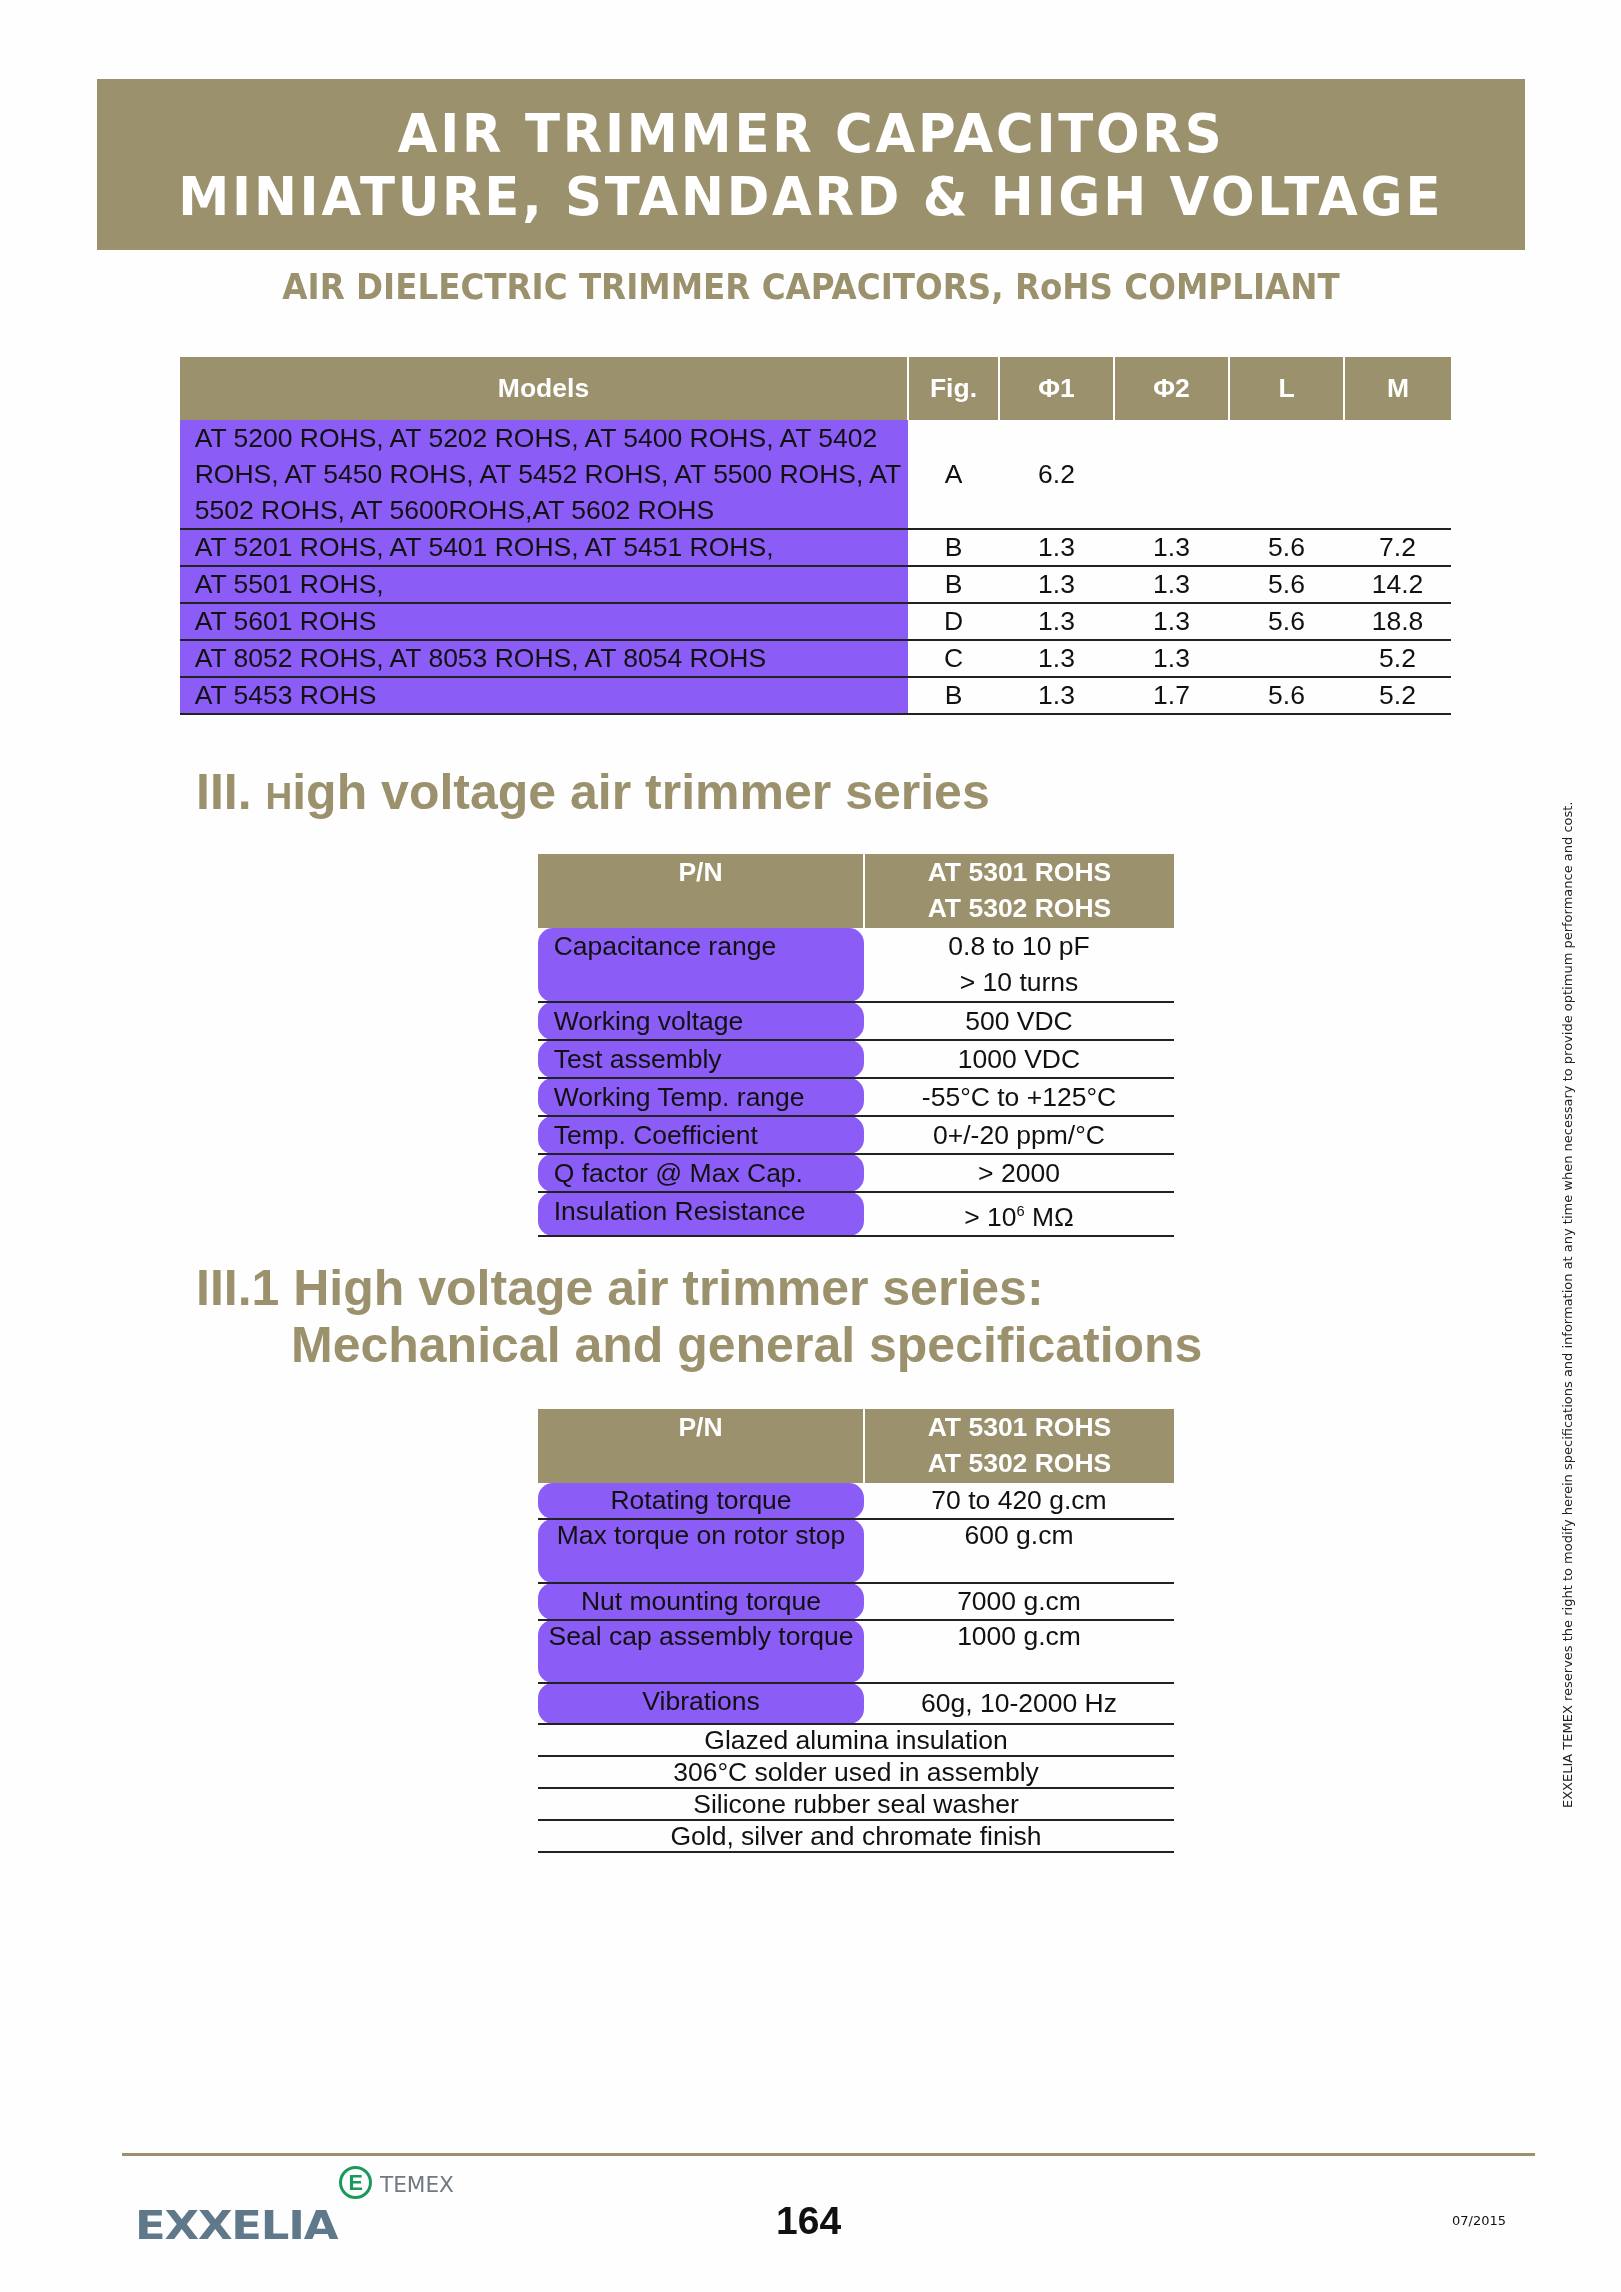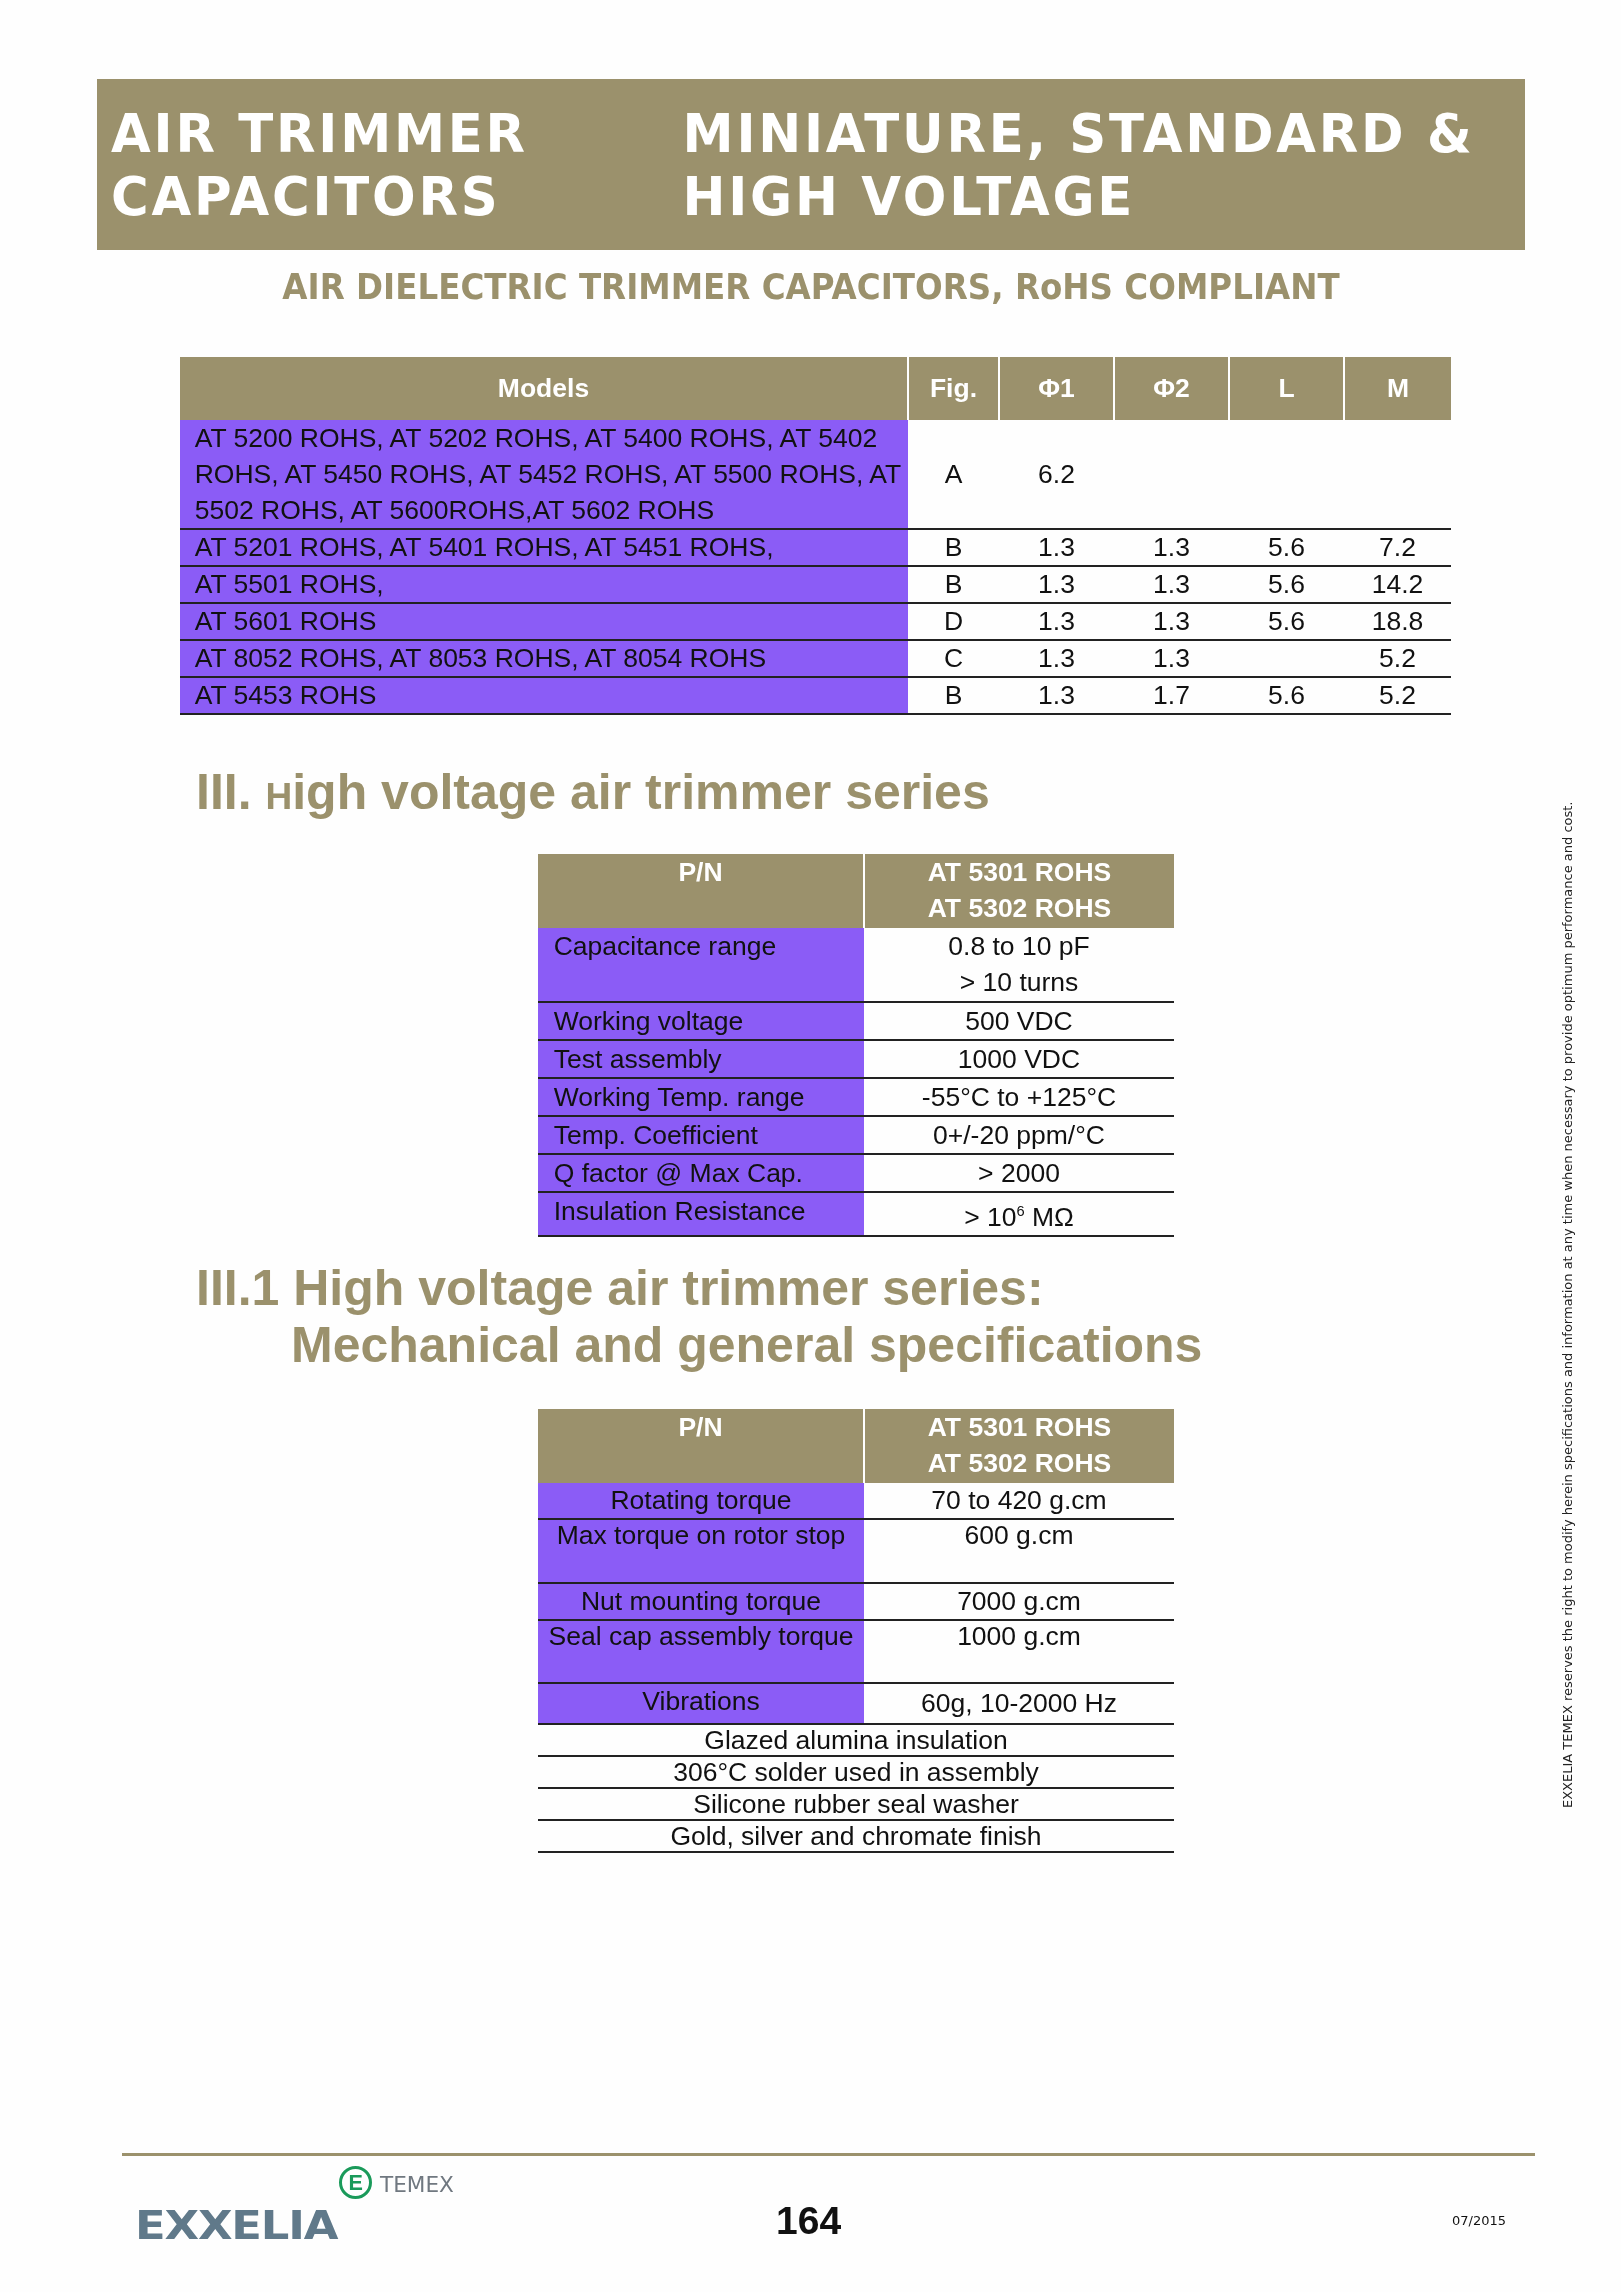--- a/index.html
+++ b/index.html
@@ -1,19 +1,19 @@
 <!DOCTYPE html>
 <html><head>
 <meta charset="utf-8">
 <style>
   html, body { margin:0; padding:0; }
   body { width:1621px; height:2293px; background:#fefefe; position:relative; overflow:hidden;
          font-family:"Liberation Sans", sans-serif; color:#111; }
   .banner { position:absolute; left:97px; top:79px; width:1428px; height:171px; background:#9b916c;
-            display:flex; flex-direction:row; align-items:center; justify-content:center; }
+            display:flex; flex-direction:column; align-items:center; justify-content:center; }
   .banner div { color:#fff; font-family:"DejaVu Sans", sans-serif; font-weight:bold; font-size:54px;
                 letter-spacing:2.9px; line-height:63px; transform:scaleX(0.95); }
   .subtitle { position:absolute; left:97px; top:267px; width:1428px; text-align:center; color:#9b916c;
               font-family:"DejaVu Sans", sans-serif; font-weight:bold; font-size:35px; transform:scaleX(0.93); }
   .t { position:absolute; border-collapse:collapse; table-layout:fixed; }
   .t td, .t th { padding:0; font-size:26.5px; vertical-align:top; }
   .t th { background:#9b916c; color:#fff; font-weight:bold; text-align:center; }
   .lab { background:#8b5cf6; }
   
   #t1 { left:180px; top:357px; width:1270px; }
@@ -21,21 +21,21 @@
   #t1 th:last-child { border-right:none; }
   #t1 td { border-bottom:2px solid #222; height:35px; line-height:35px; }
   #t1 td.model { padding-left:14.7px; }
   #t1 td.num { text-align:center; }
   #t1 tr.first td { height:107px; line-height:36px; vertical-align:middle; }
   
   #t2 { left:538px; top:854px; width:636px; }
   #t3 { left:538px; top:1409px; width:636px; }
   .t2 th { height:74px; line-height:36px; vertical-align:top; padding-top:0; }
   .t2 th.pn { border-right:2.9px solid #fff;margin-top:41px; }
-  .t2 td { border-bottom:2px solid #222; line-height:36px; height:35px; }
+  .t2 td { border-bottom:2px solid #222; line-height:36px; height:35px;border-radius:15px; }
   .t2 td.l { padding-left:15.7px; }
   .t2 td.v { text-align:center; }
   #t3 td.l { padding-left:0; text-align:center; line-height:30px; }
   #t3 td.v { line-height:30px; }
   #t3 td.full { text-align:center; height:30px; line-height:30px; }
   h2 { position:absolute; margin:0; color:#9b916c; font-weight:bold; font-size:50px; font-family:"Liberation Sans", sans-serif; }
   .sc { font-size:37px; }
   .footer-line { position:absolute; left:122px; top:2153px; width:1413px; height:2.9px; background:#9b916c; }
   .page { position:absolute; left:776px; top:2199px; font-weight:bold; font-size:39px; }
   .date { position:absolute; left:1452px; top:2213px; font-size:13px; font-family:"DejaVu Sans", sans-serif;text-align:center; }

